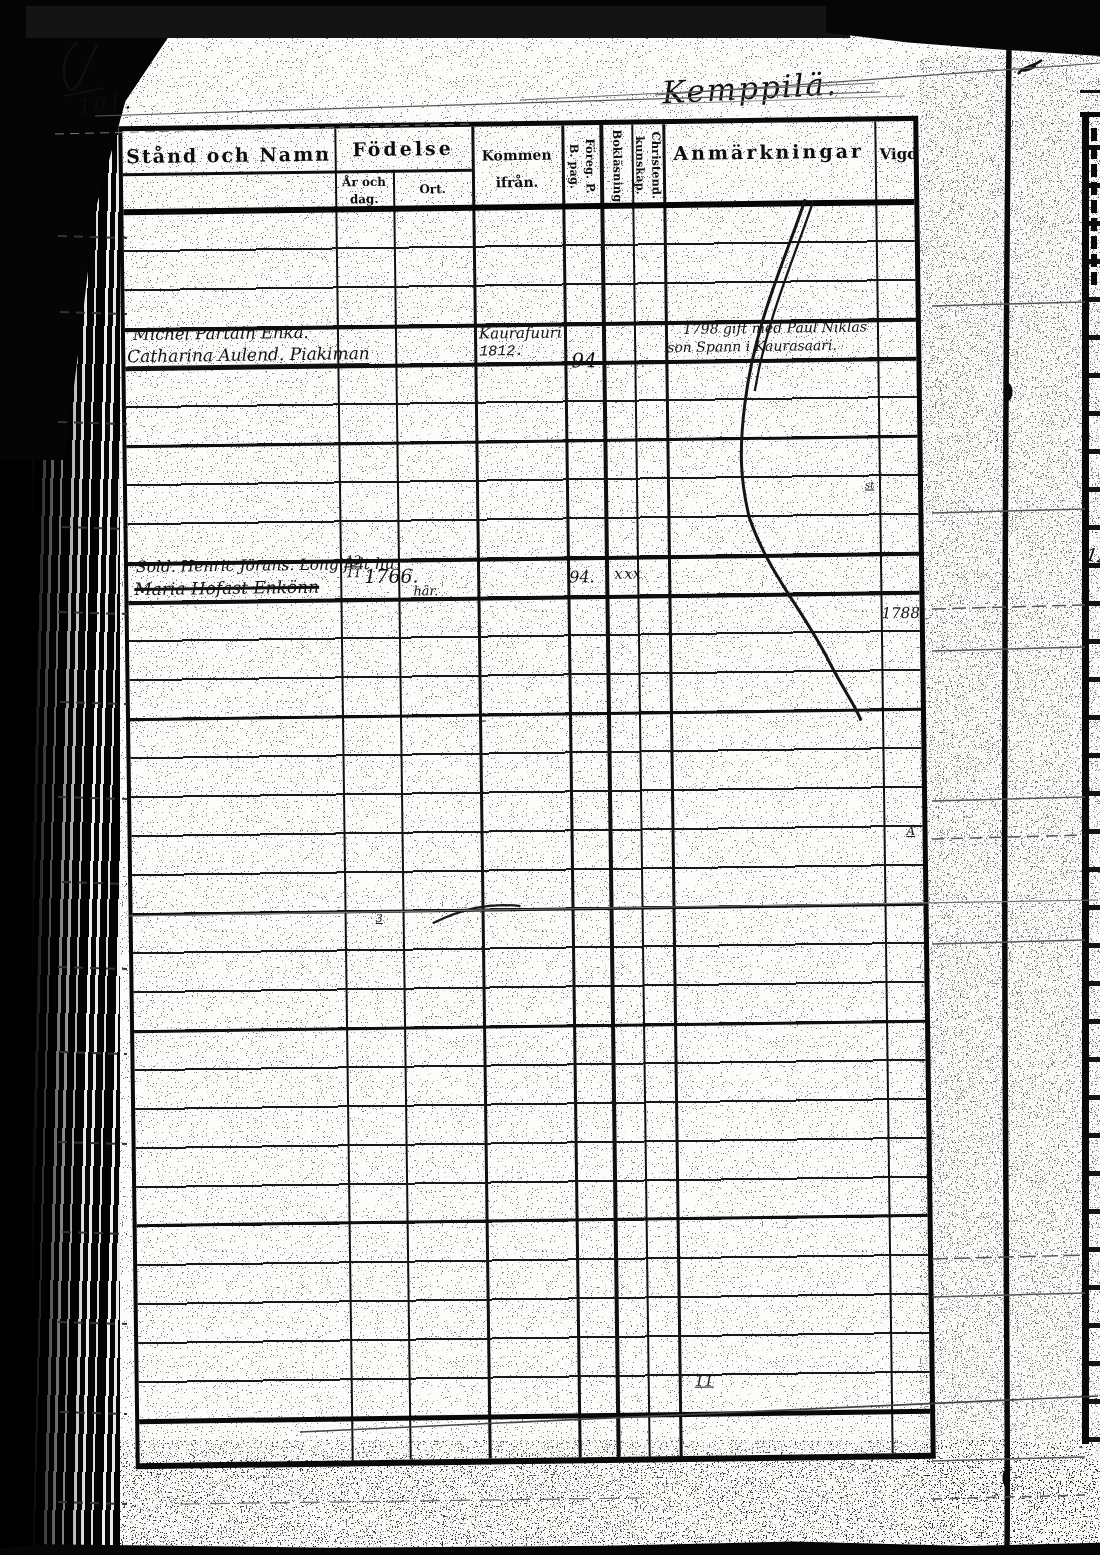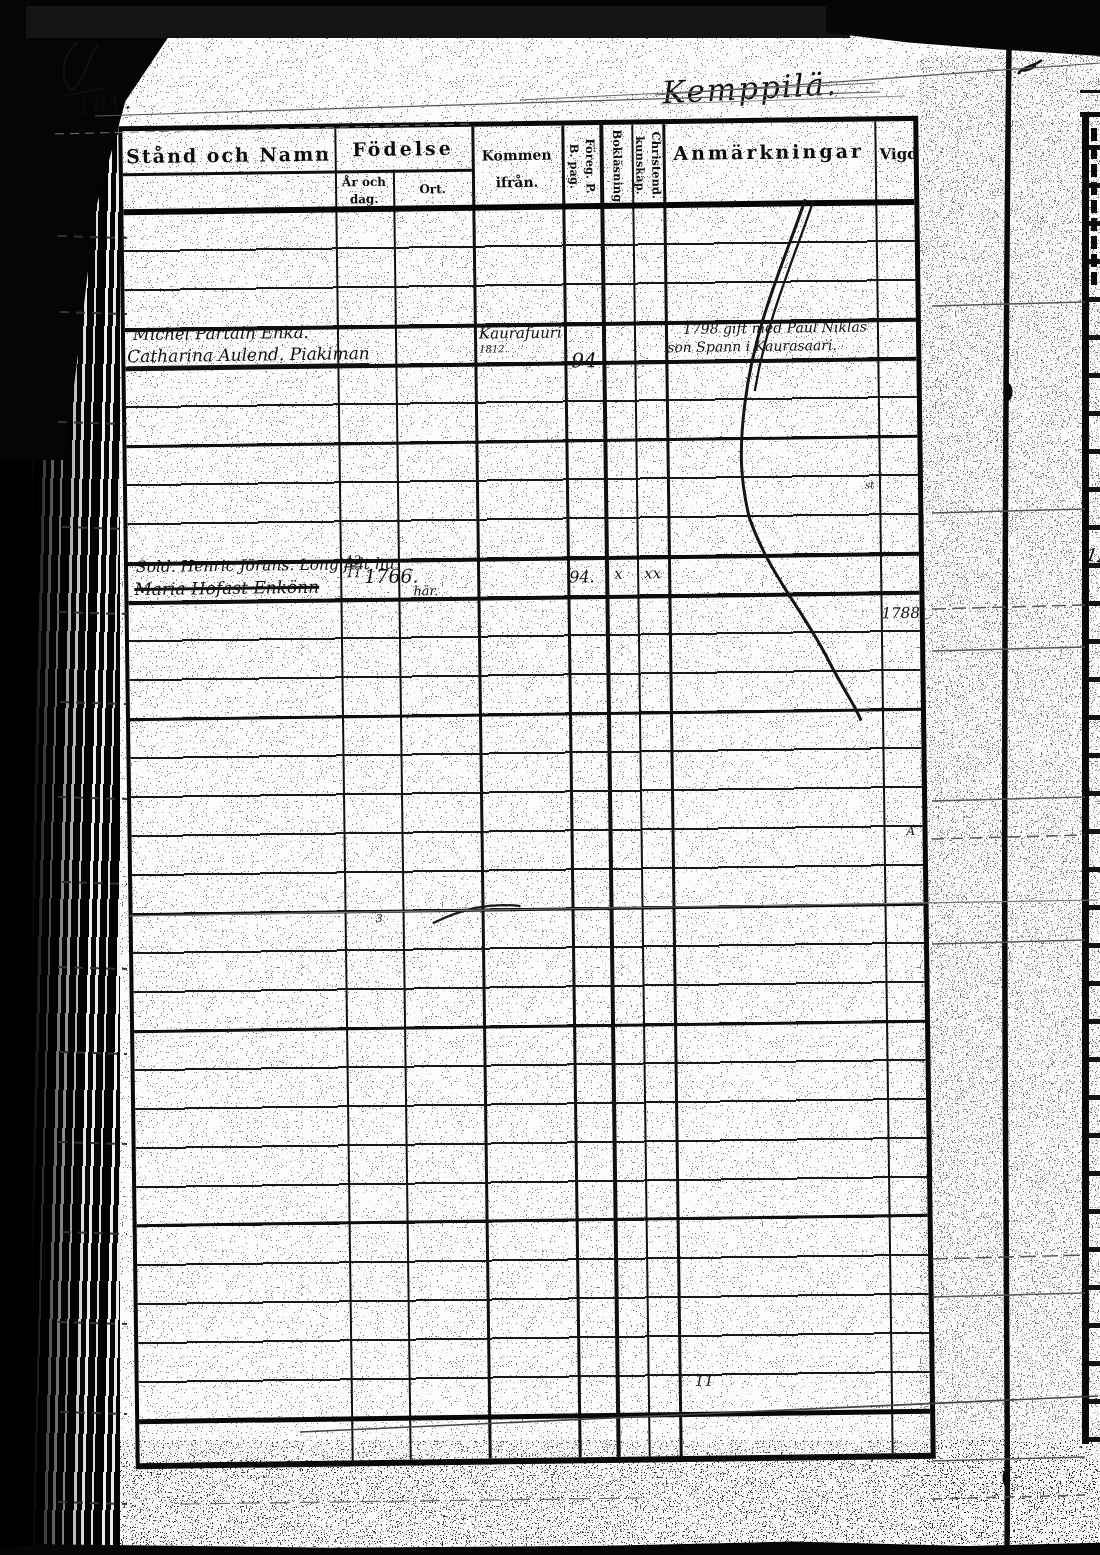--- a/index.html
+++ b/index.html
@@ -52,21 +52,21 @@
   .hmain{font-size:19px;letter-spacing:2px;}
   .hsub{font-size:12px;font-weight:bold;line-height:1.45;}
   .vtext{position:absolute;transform:translate(-50%,-50%) rotate(90deg);
     font-size:11.5px;font-weight:bold;text-align:center;line-height:1.35;width:72px;}
   .hw{position:absolute;font-style:italic;white-space:nowrap;color:#111;}
   .struck{text-decoration:line-through;text-decoration-thickness:2.5px;}
   .underl{border-bottom:2.5px solid #141414;}
   .bdate{position:absolute;display:inline-flex;flex-direction:column;align-items:center;
     font-style:italic;font-size:12px;line-height:1.0;}
   .bdate span + span{border-top:1.5px solid #111;padding:0 2px;}
-  .mark{position:absolute;font-style:italic;color:#161616;}
+  .mark{position:absolute;font-style:italic;color:#161616;text-decoration:underline;}
   svg{position:absolute;left:0;top:0;}
 </style>
 </head>
 <body>
 
 <div class="page">
 
   <svg width="1100" height="1555">
     <defs>
       <filter id="speck" x="0" y="0" width="100%" height="100%">
@@ -136,36 +136,36 @@
     <div class="hcell hsub" style="left:351px;width:86px;top:16px;font-size:14px;line-height:1.9;">Kommen ifrån.</div>
     <div class="vtext" style="left:459px;top:41px;">Föreg. P. B. pag.</div>
     <div class="vtext" style="left:494px;top:41px;width:86px;">Bokläsning</div>
     <div class="vtext" style="left:525px;top:41px;">Christend. kunskap.</div>
     <div class="hcell hmain" style="left:540px;width:212px;top:18px;letter-spacing:3px;">Anmärkningar</div>
     <div class="hcell" style="left:752px;width:48px;top:24px;font-size:15px;">Vigd</div>
 
     <div class="hw" style="left:8px;top:194px;font-size:16.5px;">Michel Partain Enka.</div>
     <div class="hw underl" style="left:2px;top:215px;font-size:17px;">Catharina Aulend. Piakiman</div>
     <div class="hw" style="left:354px;top:198px;font-size:15px;">Kaurafuuri</div>
-    <div class="hw" style="left:354px;top:217px;font-size:10px;">1812.</div>
+    <div class="hw" style="left:354px;top:217px;font-size:15px;font-family:Liberation Mono, monospace;">1812.</div>
     <div class="hw" style="left:446px;top:223px;font-size:20px;">94</div>
     <div class="hw" style="left:558px;top:197px;font-size:14px;">1798 gift med Paul Niklas</div>
     <div class="hw" style="left:542px;top:215px;font-size:14px;">son Spann i Kaurasaari.</div>
 
     <div class="hw" style="left:8px;top:427px;font-size:15.5px;">Sold. Henric Jörans. Longifelt hu</div>
     <div class="hw struck" style="left:6px;top:448px;font-size:17px;">Maria Hofast Enkönn</div>
     <span class="bdate" style="left:216px;top:426px;">
       <span>12</span>
       <span>11</span>
     </span>
     <div class="hw" style="left:236px;top:437px;font-size:19px;">1766.</div>
     <div class="hw" style="left:285px;top:456px;font-size:13px;font-style:italic;">här.</div>
     <div class="hw" style="left:441px;top:442px;font-size:16px;text-align:right;">94.</div>
     <div class="hw" style="left:486px;top:440px;font-size:15px;">x</div>
-    <div class="hw" style="left:516px;top:440px;font-size:15px;">xx</div>
+    <div class="hw" style="left:496px;top:440px;font-size:15px;">xx</div>
     <div class="hw" style="left:753px;top:437px;font-size:15px;margin-top:46px;">1788.</div>
 
     <div class="mark" style="left:556px;top:1248px;font-size:15px;">11</div>
     <div class="mark" style="left:775px;top:703px;font-size:12px;">A</div>
     <div class="mark" style="left:243px;top:784px;font-size:11px;">3</div>
     <div class="mark" style="left:351px;top:578px;font-size:16px;">·</div>
     <div class="mark" style="left:738px;top:358px;font-size:10px;">st</div>
 
     <svg width="800" height="1343">
       <path d="M682,77 C660,140 630,200 619,280 C612,330 614,360 622,395 C640,450 676,490 700,540 C715,570 726,585 731,599" fill="none" stroke="#151515" stroke-width="3"></path>

